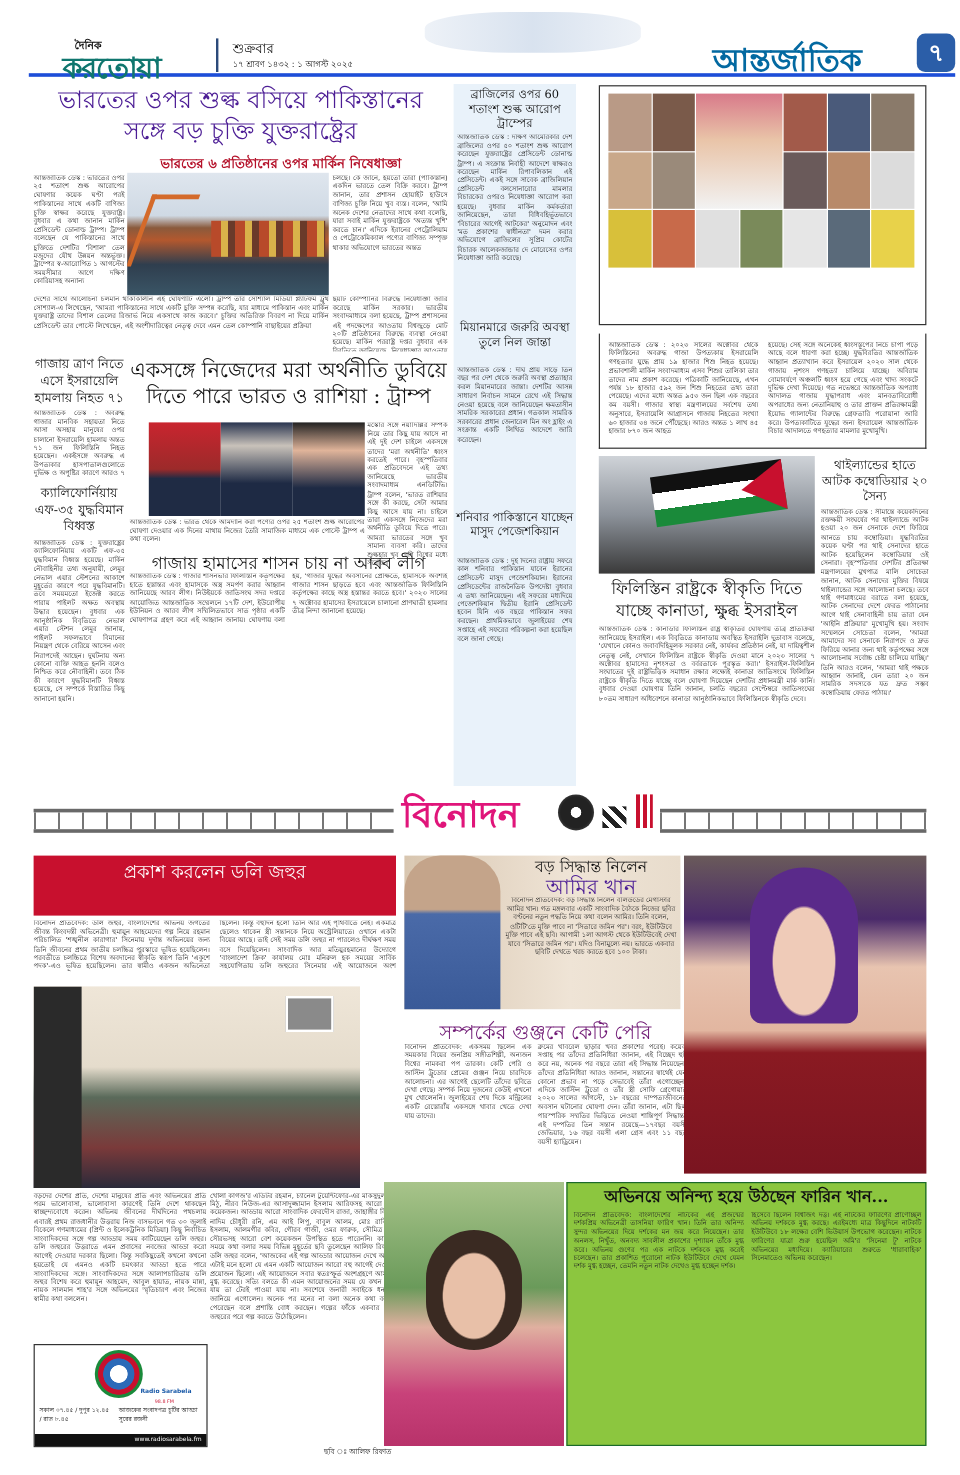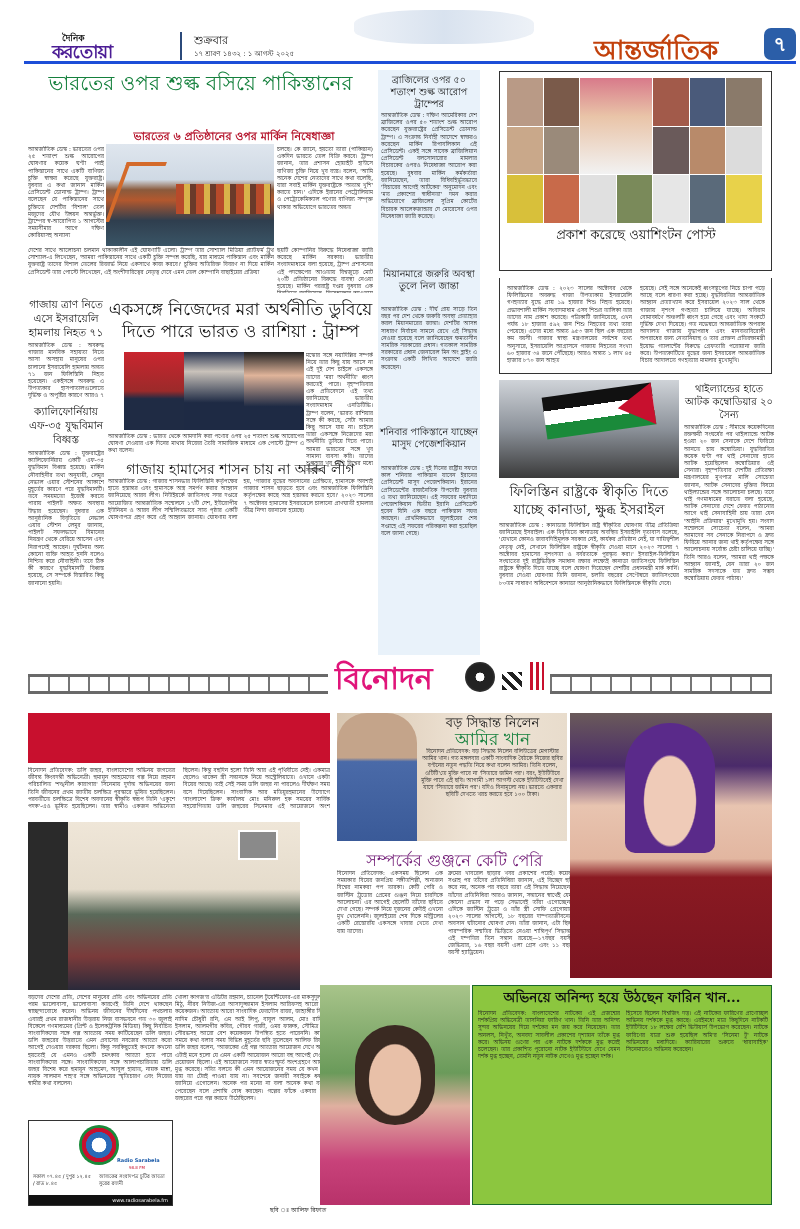--- a/index.html
+++ b/index.html
@@ -1,27 +1,27 @@
 <!DOCTYPE html>
 <html><head>
 <meta charset="utf-8">
 <style>
 *{box-sizing:border-box;margin:0;padding:0}
 body{width:800px;height:1229px;background:#fff;font-family:"DejaVu Sans",sans-serif;color:#111;overflow:hidden;position:relative}
 .abs{position:absolute}
 .masthead{left:24px;top:28px;width:772px;height:36px;border-bottom:3px solid #1d4ed8}
 .logo-small{position:absolute;left:38px;top:3px;font-size:9px;font-weight:bold;color:#111}
-.logo-big{position:absolute;left:28px;top:10px;font-size:18px;font-weight:900;color:#4c1d95;letter-spacing:-1px;font-family:Liberation Serif, serif}
+.logo-big{position:absolute;left:28px;top:10px;font-size:24px;font-weight:900;color:#0f766e;letter-spacing:-1px;font-family:Liberation Serif, serif}
 .mh-div{position:absolute;left:156px;top:4px;width:2px;height:28px;background:#2b4a7a}
 .mh-day{position:absolute;left:170px;top:4px;font-size:11px}
 .mh-date{position:absolute;left:170px;top:20px;font-size:7px}
-.section-title{position:absolute;left:570px;top:2px;font-size:26px;font-weight:bold;color:#c2410c;font-family:Liberation Sans, sans-serif}
+.section-title{position:absolute;left:570px;top:2px;font-size:26px;font-weight:bold;color:#0369a1;font-family:Liberation Sans, sans-serif}
 .page-no{position:absolute;left:740px;top:0px;width:32px;height:32px;border-radius:7px;background:#2b5ea8;color:#fff;font-size:20px;font-weight:bold;text-align:center;line-height:32px}
 .map-bg{position:absolute;left:10px;top:-18px;width:180px;height:34px;background:linear-gradient(90deg,#e6ecf4,#c8d6e8,#e6ecf4);border-radius:40%;opacity:.7}
-.red{color:#15803d}
+.red{color:#4c1d95}
 .h1{font-family:"DejaVu Serif",serif;text-align:center}
 .body-txt{font-size:5.6px;line-height:7.2px;color:#222;text-align:justify;overflow:hidden}
 .photo{background:#889;overflow:hidden}
 .sidebar-box{background:#e9f2fa}
 .film{height:20px;background:repeating-linear-gradient(90deg,#555 0 2px,#fff 2px 20px);border-top:3px solid #444;border-bottom:3px solid #444;opacity:.8}
 .boxed{border:1px solid #333}
 </style>
 </head>
 <body>
 
@@ -31,20 +31,21 @@
   <span class="logo-big">করতোয়া</span>
   <div class="mh-div"></div>
   <span class="mh-day">শুক্রবার</span>
   <span class="mh-date">১৭ শ্রাবণ ১৪৩২ : ১ আগস্ট ২০২৫</span>
   <span class="section-title">আন্তর্জাতিক</span>
   <span class="page-no">৭</span>
 </div>
 
 <div class="abs h1 red" style="left:28px;top:70px;width:345px;font-size:20px;line-height:26px">
   <div>ভারতের ওপর শুল্ক বসিয়ে পাকিস্তানের</div>
+  <div>সঙ্গে বড় চুক্তি যুক্তরাষ্ট্রের</div>
 </div>
 <div class="abs red h1" style="left:95px;top:128px;width:278px;font-size:11px;font-weight:bold;color:#b5122a">ভারতের ৬ প্রতিষ্ঠানের ওপর মার্কিন নিষেধাজ্ঞা</div>
 <div class="abs body-txt" style="left:28px;top:146px;width:76px;height:100px">আন্তর্জাতিক ডেস্ক : ভারতের ওপর ২৫ শতাংশ শুল্ক আরোপের ঘোষণার কয়েক ঘণ্টা পরই পাকিস্তানের সাথে একটি বাণিজ্য চুক্তি স্বাক্ষর করেছে যুক্তরাষ্ট্র। বুধবার এ কথা জানান মার্কিন প্রেসিডেন্ট ডোনাল্ড ট্রাম্প। ট্রাম্প বলেছেন যে পাকিস্তানের সাথে চুক্তিতে দেশটির 'বিশাল' তেল মজুদের যৌথ উন্নয়ন অন্তর্ভুক্ত। ট্রাম্পের স্ব-আরোপিত ১ আগস্টের সময়সীমার আগে দক্ষিণ কোরিয়াসহ অন্যান্য</div>
 <div class="abs photo" style="left:106px;top:144px;width:168px;height:102px;background:linear-gradient(180deg,#dfe6ee 0%,#cfd9e4 35%,#8a5a3c 45%,#b3582e 55%,#2f3e4e 75%,#3a5566 100%)">
   <div style="position:absolute;left:10px;top:18px;width:40px;height:60px;border-left:4px solid #d46a2a;border-top:4px solid #d46a2a;transform:skewX(-20deg)"></div>
   <div style="position:absolute;left:70px;top:40px;width:95px;height:30px;background:repeating-linear-gradient(90deg,#b84a2a 0 8px,#d9b24a 8px 14px,#6a3a2a 14px 20px)"></div>
 </div>
 <div class="abs body-txt" style="left:28px;top:247px;width:246px;height:46px">দেশের সাথে আলোচনা চলমান থাকাকালীন এই ঘোষণাটি এলো। ট্রাম্প তার সোশ্যাল মিডিয়া প্ল্যাটফর্ম ট্রুথ সোশ্যাল-এ লিখেছেন, 'আমরা পাকিস্তানের সাথে একটি চুক্তি সম্পন্ন করেছি, যার মাধ্যমে পাকিস্তান এবং মার্কিন যুক্তরাষ্ট্র তাদের বিশাল তেলের রিজার্ভ নিয়ে একসাথে কাজ করবে।' চুক্তির অতিরিক্ত বিবরণ না দিয়ে মার্কিন প্রেসিডেন্ট তার পোস্টে লিখেছেন, এই অংশীদারিত্বের নেতৃত্ব দেবে এমন তেল কোম্পানি বাছাইয়ের প্রক্রিয়া</div>
 <div class="abs body-txt" style="left:277px;top:146px;width:96px;height:100px">চলছে। কে জানে, হয়তো তারা (পাকিস্তান) একদিন ভারতে তেল বিক্রি করবে। ট্রাম্প জানান, তার প্রশাসন হোয়াইট হাউসে বাণিজ্য চুক্তি নিয়ে খুব ব্যস্ত। বলেন, 'আমি অনেক দেশের নেতাদের সাথে কথা বলেছি, যারা সবাই মার্কিন যুক্তরাষ্ট্রকে 'অত্যন্ত খুশি' করতে চান।' এদিকে ইরানের পেট্রোলিয়াম ও পেট্রোকেমিক্যাল পণ্যের বাণিজ্য সম্পৃক্ত থাকার অভিযোগে ভারতের অন্তত</div>
 <div class="abs body-txt" style="left:277px;top:247px;width:96px;height:46px">ছয়টি কোম্পানির বিরুদ্ধে নিষেধাজ্ঞা জারি করেছে মার্কিন সরকার। ভারতীয় সংবাদমাধ্যমে বলা হয়েছে, ট্রাম্প প্রশাসনের এই পদক্ষেপের আওতায় বিশ্বজুড়ে মোট ২০টি প্রতিষ্ঠানের বিরুদ্ধে ব্যবস্থা নেওয়া হয়েছে। মার্কিন পররাষ্ট্র দপ্তর বুধবার এক বিবৃতিতে জানিয়েছে, নিষেধাজ্ঞার আওতায় আসা এসব ভারতীয় প্রতিষ্ঠান ইরানের পেট্রোলিয়াম পণ্য কেনাবেচা ও বিপণনের জন্য গুরুত্বপূর্ণ লেনদেনে ইচ্ছাকৃতভাবে অংশ নিয়েছে।</div>
@@ -63,21 +64,21 @@
   <div style="flex:1;background:linear-gradient(180deg,#2a3550,#c9c2ba 25%,#1e2a44 65%)"></div>
   <div style="flex:1;background:linear-gradient(180deg,#222,#e0b49a 30%,#1e2a44 70%)"></div>
 </div>
 <div class="abs body-txt" style="left:306px;top:352px;width:67px;height:120px">মস্কোর সঙ্গে নয়াদিল্লির সম্পর্ক নিয়ে তার কিছু যায় আসে না এই দুই দেশ চাইলে একসঙ্গে তাদের 'মরা অর্থনীতি' ধ্বংস করতেই পারে। বৃহস্পতিবার এক প্রতিবেদনে এই তথ্য জানিয়েছে ভারতীয় সংবাদমাধ্যম এনডিটিভি। ট্রাম্প বলেন, 'ভারত রাশিয়ার সঙ্গে কী করছে, সেটা আমার কিছু আসে যায় না। চাইলে তারা একসঙ্গে নিজেদের মরা অর্থনীতি ডুবিয়ে দিতে পারে। আমরা ভারতের সঙ্গে খুব সামান্য ব্যবসা করি। তাদের শুল্কহার খুব বেশি বিশ্বের মধ্যে সর্বোচ্চ।'</div>
 <div class="abs body-txt" style="left:108px;top:433px;width:196px;height:22px">আন্তর্জাতিক ডেস্ক : ভারত থেকে আমদানি করা পণ্যের ওপর ২৫ শতাংশ শুল্ক আরোপের ঘোষণা দেওয়ার এক দিনের মাথায় নিজের তৈরি সামাজিক মাধ্যমে এক পোস্টে ট্রাম্প এ কথা বলেন।</div>
 
 <div class="abs h1" style="left:108px;top:458px;width:265px;font-size:14px">গাজায় হামাসের শাসন চায় না আরব লীগ</div>
 <div class="abs body-txt" style="left:108px;top:478px;width:265px;height:60px;column-count:2;column-gap:6px">আন্তর্জাতিক ডেস্ক : গাজার শাসনভার ফিলিস্তিনি কর্তৃপক্ষের হাতে হস্তান্তর এবং হামাসকে অস্ত্র সমর্পণ করার আহ্বান জানিয়েছে আরব লীগ। নিউইয়র্কে জাতিসংঘ সদর দপ্তরে আয়োজিত আন্তর্জাতিক সম্মেলনে ১৭টি দেশ, ইউরোপীয় ইউনিয়ন ও আরব লীগ সম্মিলিতভাবে সাত পৃষ্ঠার একটি ঘোষণাপত্র গ্রহণ করে এই আহ্বান জানায়। ঘোষণায় বলা হয়, 'গাজার যুদ্ধের অবসানের প্রেক্ষিতে, হামাসকে অবশ্যই গাজার শাসন ছাড়তে হবে এবং আন্তর্জাতিক ফিলিস্তিনি কর্তৃপক্ষের কাছে অস্ত্র হস্তান্তর করতে হবে।' ২০২৩ সালের ৭ অক্টোবর হামাসের ইসরায়েলে চালানো প্রাণঘাতী হামলার তীব্র নিন্দা জানানো হয়েছে।</div>
 
 <div class="abs sidebar-box" style="left:378px;top:70px;width:102px;height:585px"></div>
-<div class="abs h1" style="left:380px;top:74px;width:98px;font-size:9.5px;line-height:12px">ব্রাজিলের ওপর ৫০ শতাংশ শুল্ক আরোপ ট্রাম্পের</div>
+<div class="abs h1" style="left:380px;top:74px;width:98px;font-size:9.5px;line-height:12px">ব্রাজিলের ওপর 60 শতাংশ শুল্ক আরোপ ট্রাম্পের</div>
 <div class="abs body-txt" style="left:381px;top:112px;width:96px;height:154px">আন্তর্জাতিক ডেস্ক : দক্ষিণ আমেরিকার দেশ ব্রাজিলের ওপর ৫০ শতাংশ শুল্ক আরোপ করেছেন যুক্তরাষ্ট্রের প্রেসিডেন্ট ডোনাল্ড ট্রাম্প। এ সংক্রান্ত নির্বাহী আদেশে স্বাক্ষরও করেছেন মার্কিন রিপাবলিকান এই প্রেসিডেন্ট। একই সঙ্গে সাবেক ব্রাজিলিয়ান প্রেসিডেন্ট বলসোনারোর মামলার বিচারকের ওপরও নিষেধাজ্ঞা আরোপ করা হয়েছে। বুধবার মার্কিন কর্মকর্তারা জানিয়েছেন, তারা বিধিবহির্ভূতভাবে 'বিচারের আগেই আটকের' অনুমোদন এবং 'মত প্রকাশের স্বাধীনতা' দমন করার অভিযোগে ব্রাজিলের সুপ্রিম কোর্টের বিচারক আলেকজান্ডার দে মোরেসের ওপর নিষেধাজ্ঞা জারি করেছে।</div>
 <div class="abs h1" style="left:380px;top:268px;width:98px;font-size:9.5px;line-height:12px">মিয়ানমারে জরুরি অবস্থা তুলে নিল জান্তা</div>
 <div class="abs body-txt" style="left:381px;top:306px;width:96px;height:118px">আন্তর্জাতিক ডেস্ক : দীর্ঘ প্রায় সাড়ে তিন বছর পর দেশ থেকে জরুরি অবস্থা প্রত্যাহার করল মিয়ানমারের জান্তা। দেশটির আসন্ন সাধারণ নির্বাচন সামনে রেখে এই সিদ্ধান্ত নেওয়া হয়েছে বলে জানিয়েছেন ক্ষমতাসীন সামরিক সরকারের প্রধান। গতকাল সামরিক সরকারের প্রধান জেনারেল মিন অং হ্লাইং এ সংক্রান্ত একটি লিখিত আদেশে জারি করেছেন।</div>
 <div class="abs h1" style="left:380px;top:426px;width:98px;font-size:9.5px;line-height:12px">শনিবার পাকিস্তানে যাচ্ছেন মাসুদ পেজেশকিয়ান</div>
 <div class="abs body-txt" style="left:381px;top:465px;width:96px;height:96px">আন্তর্জাতিক ডেস্ক : দুই দিনের রাষ্ট্রীয় সফরে কাল শনিবার পাকিস্তান যাবেন ইরানের প্রেসিডেন্ট মাসুদ পেজেশকিয়ান। ইরানের প্রেসিডেন্টের রাজনৈতিক উপদেষ্টা বুধবার এ তথ্য জানিয়েছেন। এই সফরের মধ্যদিয়ে পেজেশকিয়ান দ্বিতীয় ইরানি প্রেসিডেন্ট হবেন যিনি এক বছরে পাকিস্তান সফর করছেন। প্রাথমিকভাবে জুলাইয়ের শেষ সপ্তাহে এই সফরের পরিকল্পনা করা হয়েছিল বলে জানা গেছে।</div>
 
 <div class="abs boxed" style="left:499px;top:71px;width:273px;height:200px"></div>
 <div class="abs" style="left:507px;top:78px;width:255px;height:145px;display:grid;grid-template-columns:repeat(7,1fr);grid-template-rows:repeat(3,1fr);gap:1px">
   <div style="background:#b99a86"></div>
   <div style="background:#7a5a4a"></div>
@@ -92,21 +93,20 @@
   <div style="background:#dcdcdc"></div>
   <div style="background:#d8c03a"></div>
   <div style="background:#c86a4a"></div>
   <div style="background:#e0e0e0"></div>
   <div style="background:#7a8a5a"></div>
   <div style="background:#e6e6e6"></div>
   <div style="background:#5a6a7a"></div>
   <div style="background:#e8d24a"></div>
 </div>
 <div class="abs h1" style="left:502px;top:226px;width:268px;font-size:13px;line-height:17px">
-  <div>প্রকাশ করেছে ওয়াশিংটন পোস্ট</div>
 </div>
 <div class="abs body-txt" style="left:507px;top:285px;width:125px;height:84px">আন্তর্জাতিক ডেস্ক : ২০২৩ সালের অক্টোবর থেকে ফিলিস্তিনের অবরুদ্ধ গাজা উপত্যকায় ইসরায়েলি গণহত্যার যুদ্ধে প্রায় ১৯ হাজার শিশু নিহত হয়েছে। প্রভাবশালী মার্কিন সংবাদমাধ্যম এসব শিশুর তালিকা তার তাদের নাম প্রকাশ করেছে। পত্রিকাটি জানিয়েছে, এখন পর্যন্ত ১৮ হাজার ৫৯২ জন শিশু নিহতের তথ্য তারা পেয়েছে। এদের মধ্যে অন্তত ৯৫৩ জন ছিল এক বছরের কম বয়সী। গাজার স্বাস্থ্য মন্ত্রণালয়ের সর্বশেষ তথ্য অনুসারে, ইসরায়েলি আগ্রাসনে গাজায় নিহতের সংখ্যা ৬০ হাজার ৩৪ জনে পৌঁছেছে। আরও অন্তত ১ লাখ ৪৫ হাজার ৮৭০ জন আহত</div>
 <div class="abs body-txt" style="left:640px;top:285px;width:125px;height:84px">হয়েছে। সেই সঙ্গে অনেকেই ধ্বংসস্তূপের নিচে চাপা পড়ে আছে বলে ধারণা করা হচ্ছে। যুদ্ধবিরতির আন্তর্জাতিক আহ্বান প্রত্যাখ্যান করে ইসরায়েল ২০২৩ সাল থেকে গাজায় নৃশংস গণহত্যা চালিয়ে যাচ্ছে। অবিরাম বোমাবর্ষণে অঞ্চলটি ধ্বংস হয়ে গেছে এবং খাদ্য সংকটে দুর্ভিক্ষ দেখা দিয়েছে। গত নভেম্বরে আন্তর্জাতিক অপরাধ আদালত গাজায় যুদ্ধাপরাধ এবং মানবতাবিরোধী অপরাধের জন্য নেতানিয়াহু ও তার প্রাক্তন প্রতিরক্ষামন্ত্রী ইয়োভ গ্যালান্টের বিরুদ্ধে গ্রেফতারি পরোয়ানা জারি করে। উপত্যকাটিতে যুদ্ধের জন্য ইসরায়েল আন্তর্জাতিক বিচার আদালতে গণহত্যার মামলার মুখোমুখি।</div>
 <div class="abs boxed" style="left:499px;top:278px;width:273px;height:96px;border-top:none"></div>
 
 <div class="abs photo" style="left:499px;top:380px;width:180px;height:98px;background:linear-gradient(180deg,#cfd3d8,#8c929a 50%,#3a3a3a)">
   <div style="position:absolute;left:45px;top:10px;width:110px;height:42px;background:linear-gradient(180deg,#111 0 33%,#fff 33% 66%,#1a8a3a 66%);transform:rotate(-8deg)">
     <div style="position:absolute;right:0;top:0;border-top:21px solid transparent;border-bottom:21px solid transparent;border-right:36px solid #c8102e"></div>
   </div>
 </div>
@@ -120,20 +120,21 @@
 <div class="abs body-txt" style="left:684px;top:424px;width:90px;height:186px">আন্তর্জাতিক ডেস্ক : সীমান্তে কয়েকদিনের রক্তক্ষয়ী সংঘর্ষের পর থাইল্যান্ডে আটক হওয়া ২০ জন সেনাকে দেশে ফিরিয়ে আনতে চায় কম্বোডিয়া। যুদ্ধবিরতির কয়েক ঘণ্টা পর থাই সেনাদের হাতে আটক হয়েছিলেন কম্বোডিয়ার ওই সেনারা। বৃহস্পতিবার দেশটির প্রতিরক্ষা মন্ত্রণালয়ের মুখপাত্র মালি সোচেতা জানান, আটক সেনাদের মুক্তির বিষয়ে থাইল্যান্ডের সঙ্গে আলোচনা চলছে। তবে থাই গণমাধ্যমের বরাতে বলা হয়েছে, আটক সেনাদের দেশে ফেরত পাঠানোর আগে থাই সেনাবাহিনী চায় তারা যেন 'আইনি প্রক্রিয়ার' মুখোমুখি হয়। সংবাদ সম্মেলনে সোচেতা বলেন, 'আমরা আমাদের সব সেনাকে নিরাপদে ও দ্রুত ফিরিয়ে আনার জন্য থাই কর্তৃপক্ষের সঙ্গে আলোচনায় সর্বোচ্চ চেষ্টা চালিয়ে যাচ্ছি।' তিনি আরও বলেন, 'আমরা থাই পক্ষকে আহ্বান জানাই, যেন তারা ২০ জন সামরিক সদস্যকে যত দ্রুত সম্ভব কম্বোডিয়ায় ফেরত পাঠায়।'</div>
 
 <div class="abs film" style="left:28px;top:674px;width:300px"></div>
 <div class="abs" style="left:335px;top:655px;font-size:30px;font-weight:bold;font-family:'DejaVu Serif',serif;color:#e0157a">বিনোদন</div>
 <div class="abs" style="left:465px;top:662px;width:30px;height:30px;border-radius:50%;background:radial-gradient(circle,#fff 20%,#222 22%,#222 60%,#666)"></div>
 <div class="abs" style="left:502px;top:672px;width:20px;height:18px;background:repeating-linear-gradient(45deg,#222 0 4px,#fff 4px 8px)"></div>
 <div class="abs" style="left:530px;top:662px;width:14px;height:28px;background:repeating-linear-gradient(90deg,#c8102e 0 3px,#fff 3px 6px)"></div>
 <div class="abs film" style="left:550px;top:674px;width:222px"></div>
 
 <div class="abs" style="left:28px;top:713px;width:302px;height:50px;background:#c8102e;color:#fff;text-align:center;font-family:'DejaVu Serif',serif;font-size:15px;line-height:22px;padding-top:3px">
+  <div>প্রকাশ করলেন ডলি জহুর</div>
 </div>
 <div class="abs body-txt" style="left:28px;top:767px;width:302px;height:50px;column-count:2;column-gap:8px">বিনোদন প্রতিবেদক: ডলি জহুর, বাংলাদেশের অভিনয় জগতের জীবন্ত কিংবদন্তী অভিনেত্রী। হুমায়ূন আহমেদের গল্প নিয়ে রহমান পরিচালিত 'শঙ্খনীল কারাগার' সিনেমায় দুর্দান্ত অভিনয়ের জন্য তিনি জীবনের প্রথম জাতীয় চলচ্চিত্র পুরস্কারে ভূষিত হয়েছিলেন। পরবর্তীতে চলচ্চিত্রে বিশেষ অবদানের স্বীকৃতি স্বরূপ তিনি 'একুশে পদক'-এও ভূষিত হয়েছিলেন। তার স্বামীও একজন অভিনেতা ছিলেন। কিন্তু বহুদিন হলো তিনি আর এই পৃথিবীতে নেই। একমাত্র ছেলেও থাকেন স্ত্রী সন্তানকে নিয়ে অস্ট্রেলিয়াতে। ওখানে একটা বিয়ের আছে। তাই সেই সময় ডলি জহুর না পারলেও দীর্ঘক্ষণ সময় বসে দিয়েছিলেন। সাংবাদিক আর মতিয়ুরহমানের উদ্যোগে 'বাংলাদেশ ক্রিক' কার্যালয় মোঃ মনিরুল হক সময়ের সার্বিক সহযোগিতায় ডলি জহুরের সিনেমার এই আয়োজনে অংশ নিয়েছিলেন সাংবাদ প্রতিনিধিদের সম্পাদক মাহমুদ, করতোয়া কাগজের ফিচার এডিটর খালেদ আহমেদ, দৈনিক ইত্তেফাকের সৈয়দ আতিয়া, সমকাল'র এমদাদুল হক মিলন, মানবকণ্ঠ'র আরিফা চৌধুরী, বাংলা ফেস'র আফসানা আলী,</div>
 <div class="abs photo" style="left:28px;top:822px;width:272px;height:168px;background:linear-gradient(180deg,#efe6d8 0%,#e5dccc 40%,#5a6a5a 55%,#7a3a3a 80%,#2a2a3a)">
   <div style="position:absolute;left:0;top:0;width:40px;height:168px;background:#2a2a2a"></div>
   <div style="position:absolute;left:210px;top:8px;width:40px;height:30px;background:#8a8a8a;border:2px solid #fff"></div>
 </div>
 <div class="abs body-txt" style="left:28px;top:994px;width:144px;height:135px">বড়দের দেশের প্রতি, দেশের মানুষের প্রতি এবং অভিনয়ের প্রতি পরম ভালোবাসা, ভালোবাসা কারণেই তিনি দেশে থাকছেন স্বাচ্ছন্দ্যবোধে করেন। অভিনয় জীবনের দীর্ঘদিনের পথচলায় এবারই প্রথম রাজধানীর উত্তরায় নিজ বাসভবনে গত ৩০ জুলাই বিকেলে গণমাধ্যমের (প্রিন্ট ও ইলেকট্রনিক মিডিয়া) কিছু নির্বাচিত সাংবাদিকদের সঙ্গে গল্প আড্ডায় সময় কাটিয়েছেন ডলি জহুর। ডলি জহুরের উত্তরাতে এমন প্রবাসের নবজের আড্ডা করো আগেই দেওয়ার দরকার ছিলো। কিন্তু সবকিছুতেই কখনো কখনো হয়তোই যে এমনও একটি চমৎকার আড্ডা হতে পারে সাংবাদিকদের সঙ্গে। সাংবাদিকদের সঙ্গে আলাপচারিতায় ডলি জহুর বিশেষ করে হুমায়ূন আহমেদ, আবুল হায়াত, নায়ক মান্না, নায়ক সালমান শাহ'র সঙ্গে অভিনয়ের স্মৃতিচারণ এবং নিজের স্বামীর কথা বললেন।</div>
 <div class="abs body-txt" style="left:175px;top:994px;width:155px;height:210px">খোলা কাগজ'র এডিটর রহমান, চ্যানেল টুয়েন্টিফোর-এর মাকসুদুল হক মিঠু, নীরব নিউজ-এর আসাদুজ্জামান ইসলাম আরিফসহ আরো বেশ কয়েকজন। আড্ডায় আরো সাংবাদিক ফেরদৌস রাজা, জাহাঙ্গীর বিপ্লব, নাদিম চৌধুরী রনি, এম আই লিপু, বাবুল আলম, মোঃ রাকিবুল ইসলাম, আলমগীর কবির, গৌরব গাজী, ওমর ফারুক, সৌমিত্র খান সৌরভসহ আরো বেশ কয়েকজন উপস্থিত হতে পারেননি। কাজের সময়ে কথা বলার সময় বিভিন্ন মুহূর্তের ছবি তুলেছেন আলিফ রিফাত। ডলি জহুর বলেন, 'আজকের এই গল্প আড্ডার আয়োজন দেখে আমার এটাই মনে হলো যে এমন একটি আয়োজন আরো বহু আগেই দেওয়ার প্রয়োজন ছিলো। এই আয়োজনে সবার স্বতঃস্ফূর্ত অংশগ্রহণে আমাকে মুগ্ধ করেছে। সত্যি বলতে কী এমন আয়োজনের সময় যে কখন চলে যায় তা টেরই পাওয়া যায় না। সবশেষে জনারী সবাইকে ধন্যবাদ জানিয়ে এগোলেন। অনেক পর মনের না বলা অনেক কথা বলতে পেরেছেন বলে প্রশান্তি বোধ করছেন। গল্পের ফাঁকে একবার ডলি জহুরের পরে গল্প করতে উঠেছিলেন।</div>
 <div class="abs" style="left:270px;top:1205px;font-size:6px">ছবি ঃ আলিফ রিফাত</div>
 

